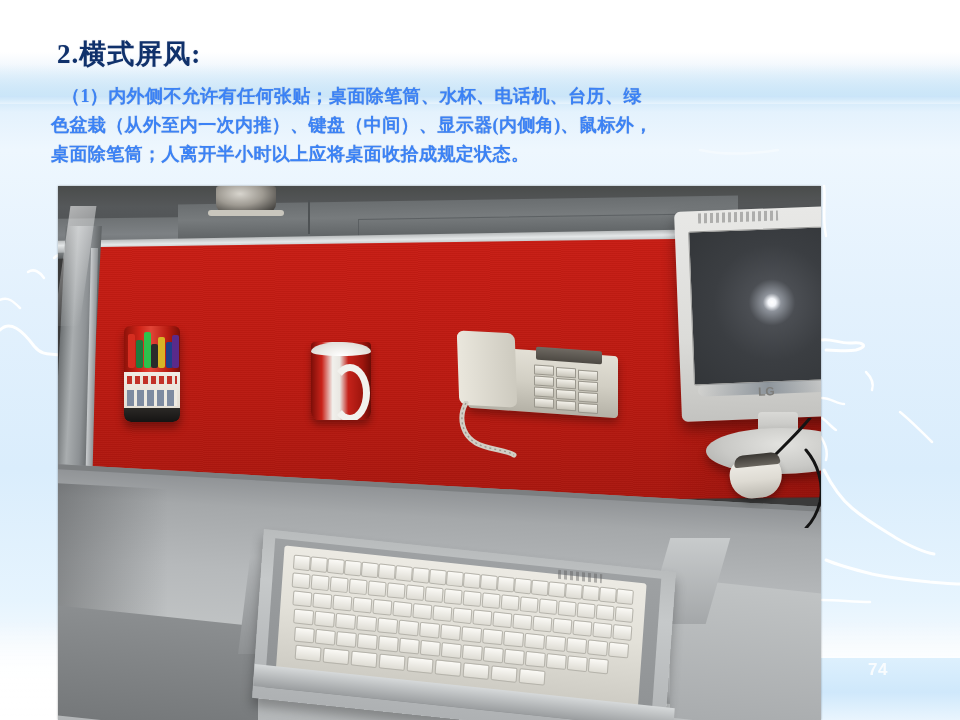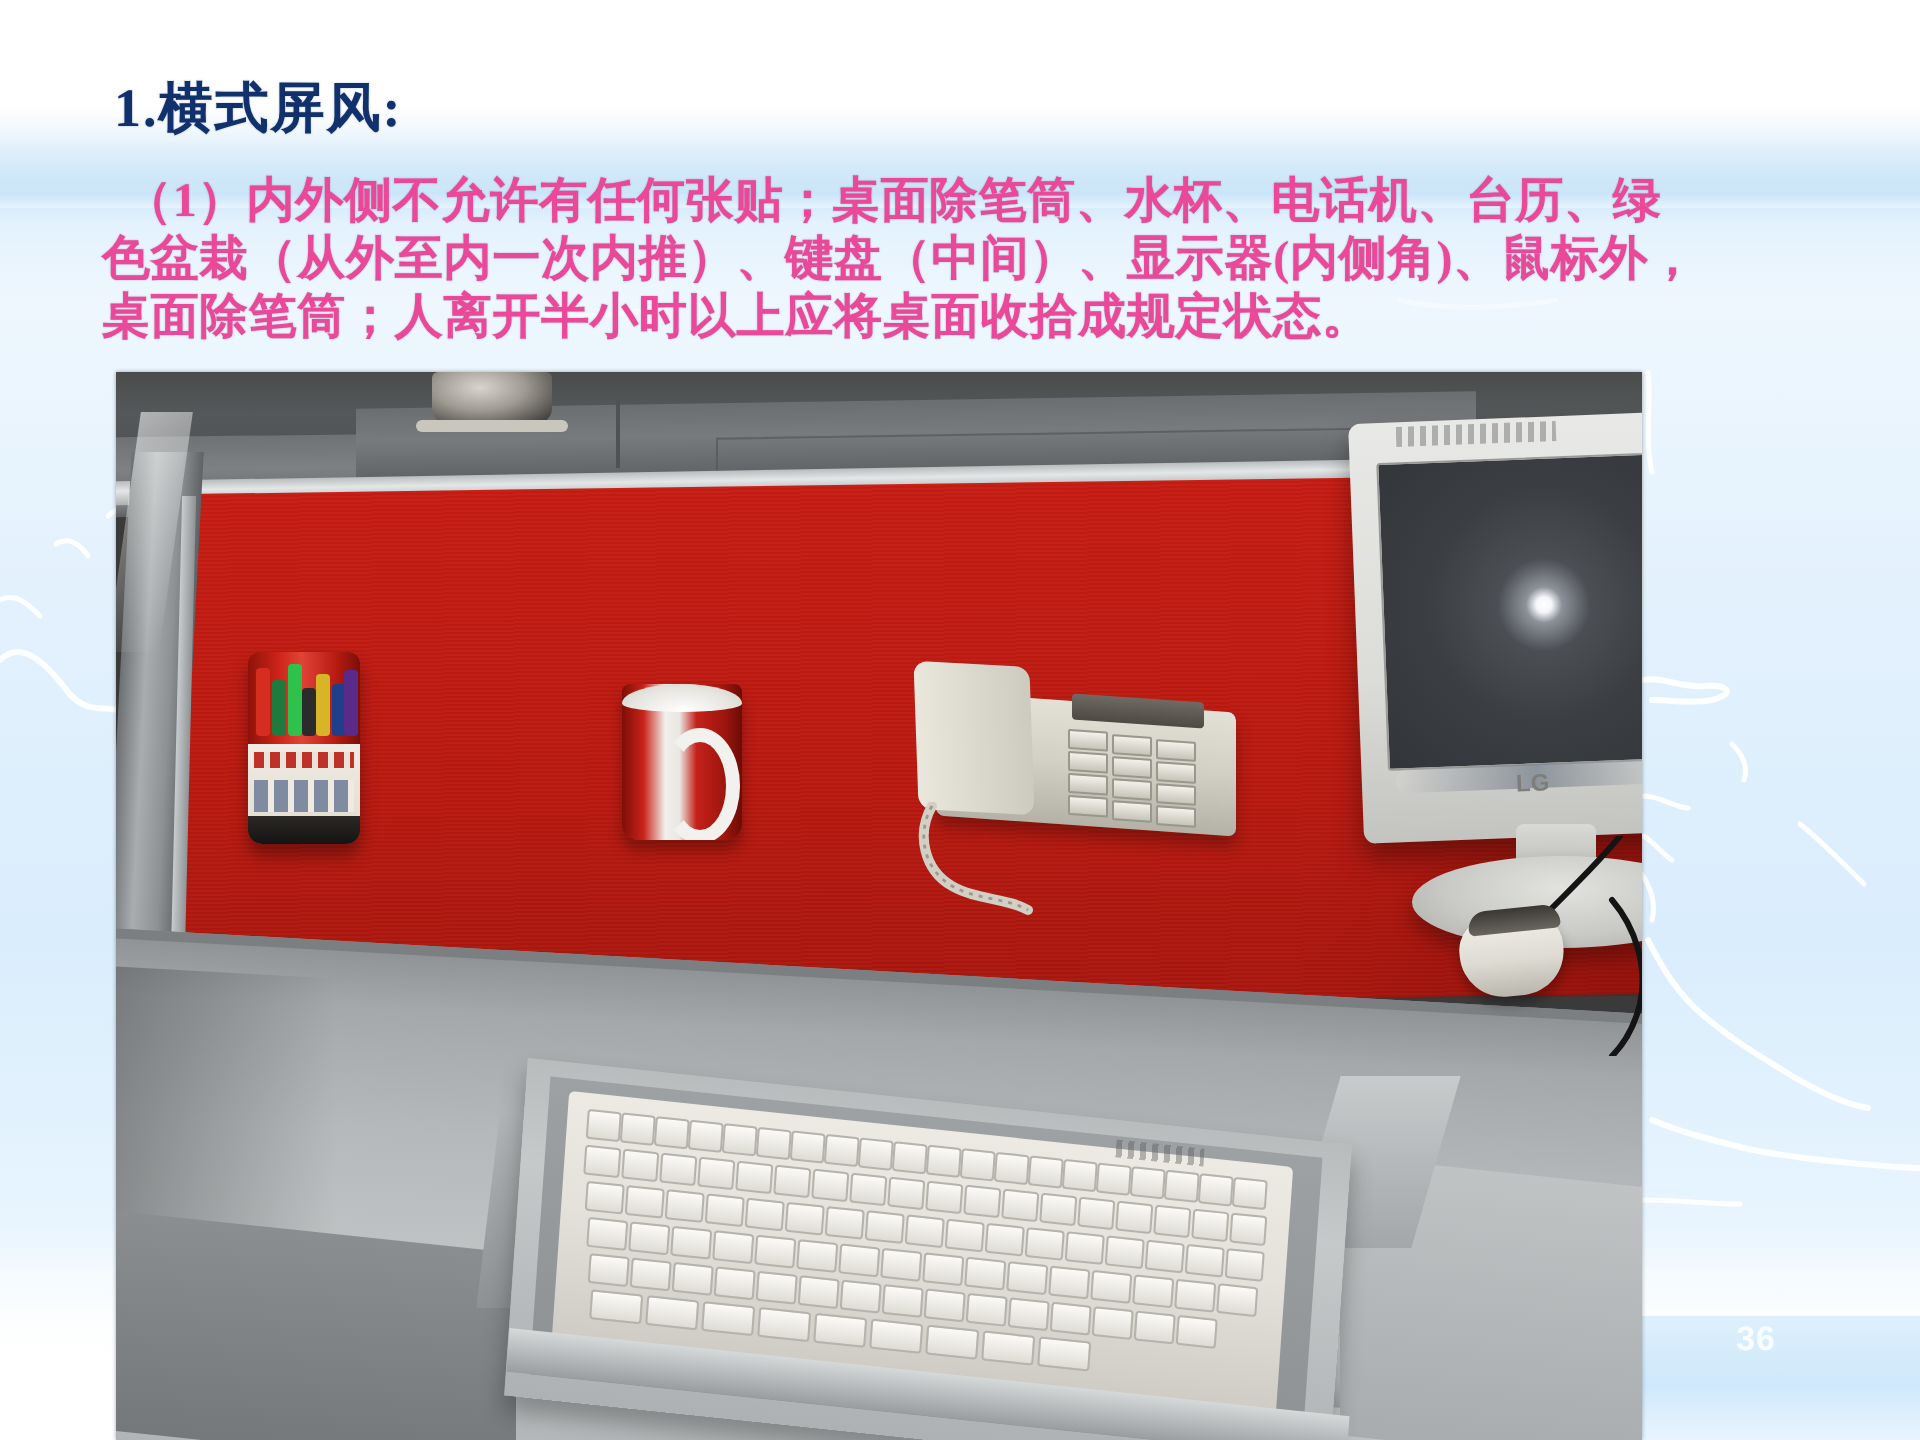--- a/index.html
+++ b/index.html
@@ -86,23 +86,23 @@
     font-size: 27px;
     font-weight: bold;
     color: #10316b;
     letter-spacing: 1px;
     white-space: nowrap;
     text-shadow: 0 0 1px rgba(16,49,107,.35);
   }
   .body-line {
     position: absolute;
     left: 51px;
-    font-size: 24px;
+    font-size: 18px;
     font-weight: bold;
-    color: #ec4899;
+    color: #3b82f6;
     letter-spacing: .4px;
     white-space: nowrap;
     text-shadow: 0 0 1px rgba(13,42,92,.3);
     text-align: right;
   }
   .bl1 { top: 84px; left: 62px; }
   .bl2 { top: 113px; }
   .bl3 { top: 142px; }
 
   
@@ -481,21 +481,21 @@
       <path d="M110 640 C 130 642, 150 644, 172 642" stroke-width="2.5" opacity="0.6"></path>
       <path d="M260 156 C 286 160, 312 158, 338 152" stroke-width="2.5" opacity="0.45"></path>
       <path d="M700 150 C 726 156, 752 154, 778 150" stroke-width="2.5" opacity="0.4"></path>
     </g>
   </svg>
 
   <div class="bg-lowfade"></div>
   <div class="bg-corner"></div>
 
   <div class="textblock">
-    <div class="title">1.横式屏风:</div>
+    <div class="title">2.横式屏风:</div>
     <div class="body-line bl1">（1）内外侧不允许有任何张贴；桌面除笔筒、水杯、电话机、台历、绿</div>
     <div class="body-line bl2">色盆栽（从外至内一次内推）、键盘（中间）、显示器(内侧角)、鼠标外，</div>
     <div class="body-line bl3">桌面除笔筒；人离开半小时以上应将桌面收拾成规定状态。</div>
   </div>
 
   <div class="photo">
 
     <div class="ph wall-top"></div>
     <div class="ph wall-top-2"></div>
     <div class="ph cabinet"></div>
@@ -687,15 +687,15 @@
         <div class="k" style="left: 122px; top: 90px; width: 24px;"></div>
         <div class="k" style="left: 150px; top: 90px; width: 24px;"></div>
         <div class="k" style="left: 178px; top: 90px; width: 24px;"></div>
         <div class="k" style="left: 206px; top: 90px; width: 24px;"></div>
         <div class="k" style="left: 234px; top: 90px; width: 24px;"></div>
       </div>
     <div class="ph tray-front"></div>
 
   </div>
 
-  <div class="pagenum">36</div>
+  <div class="pagenum">74</div>
 
 </div>
 
 </body></html>

